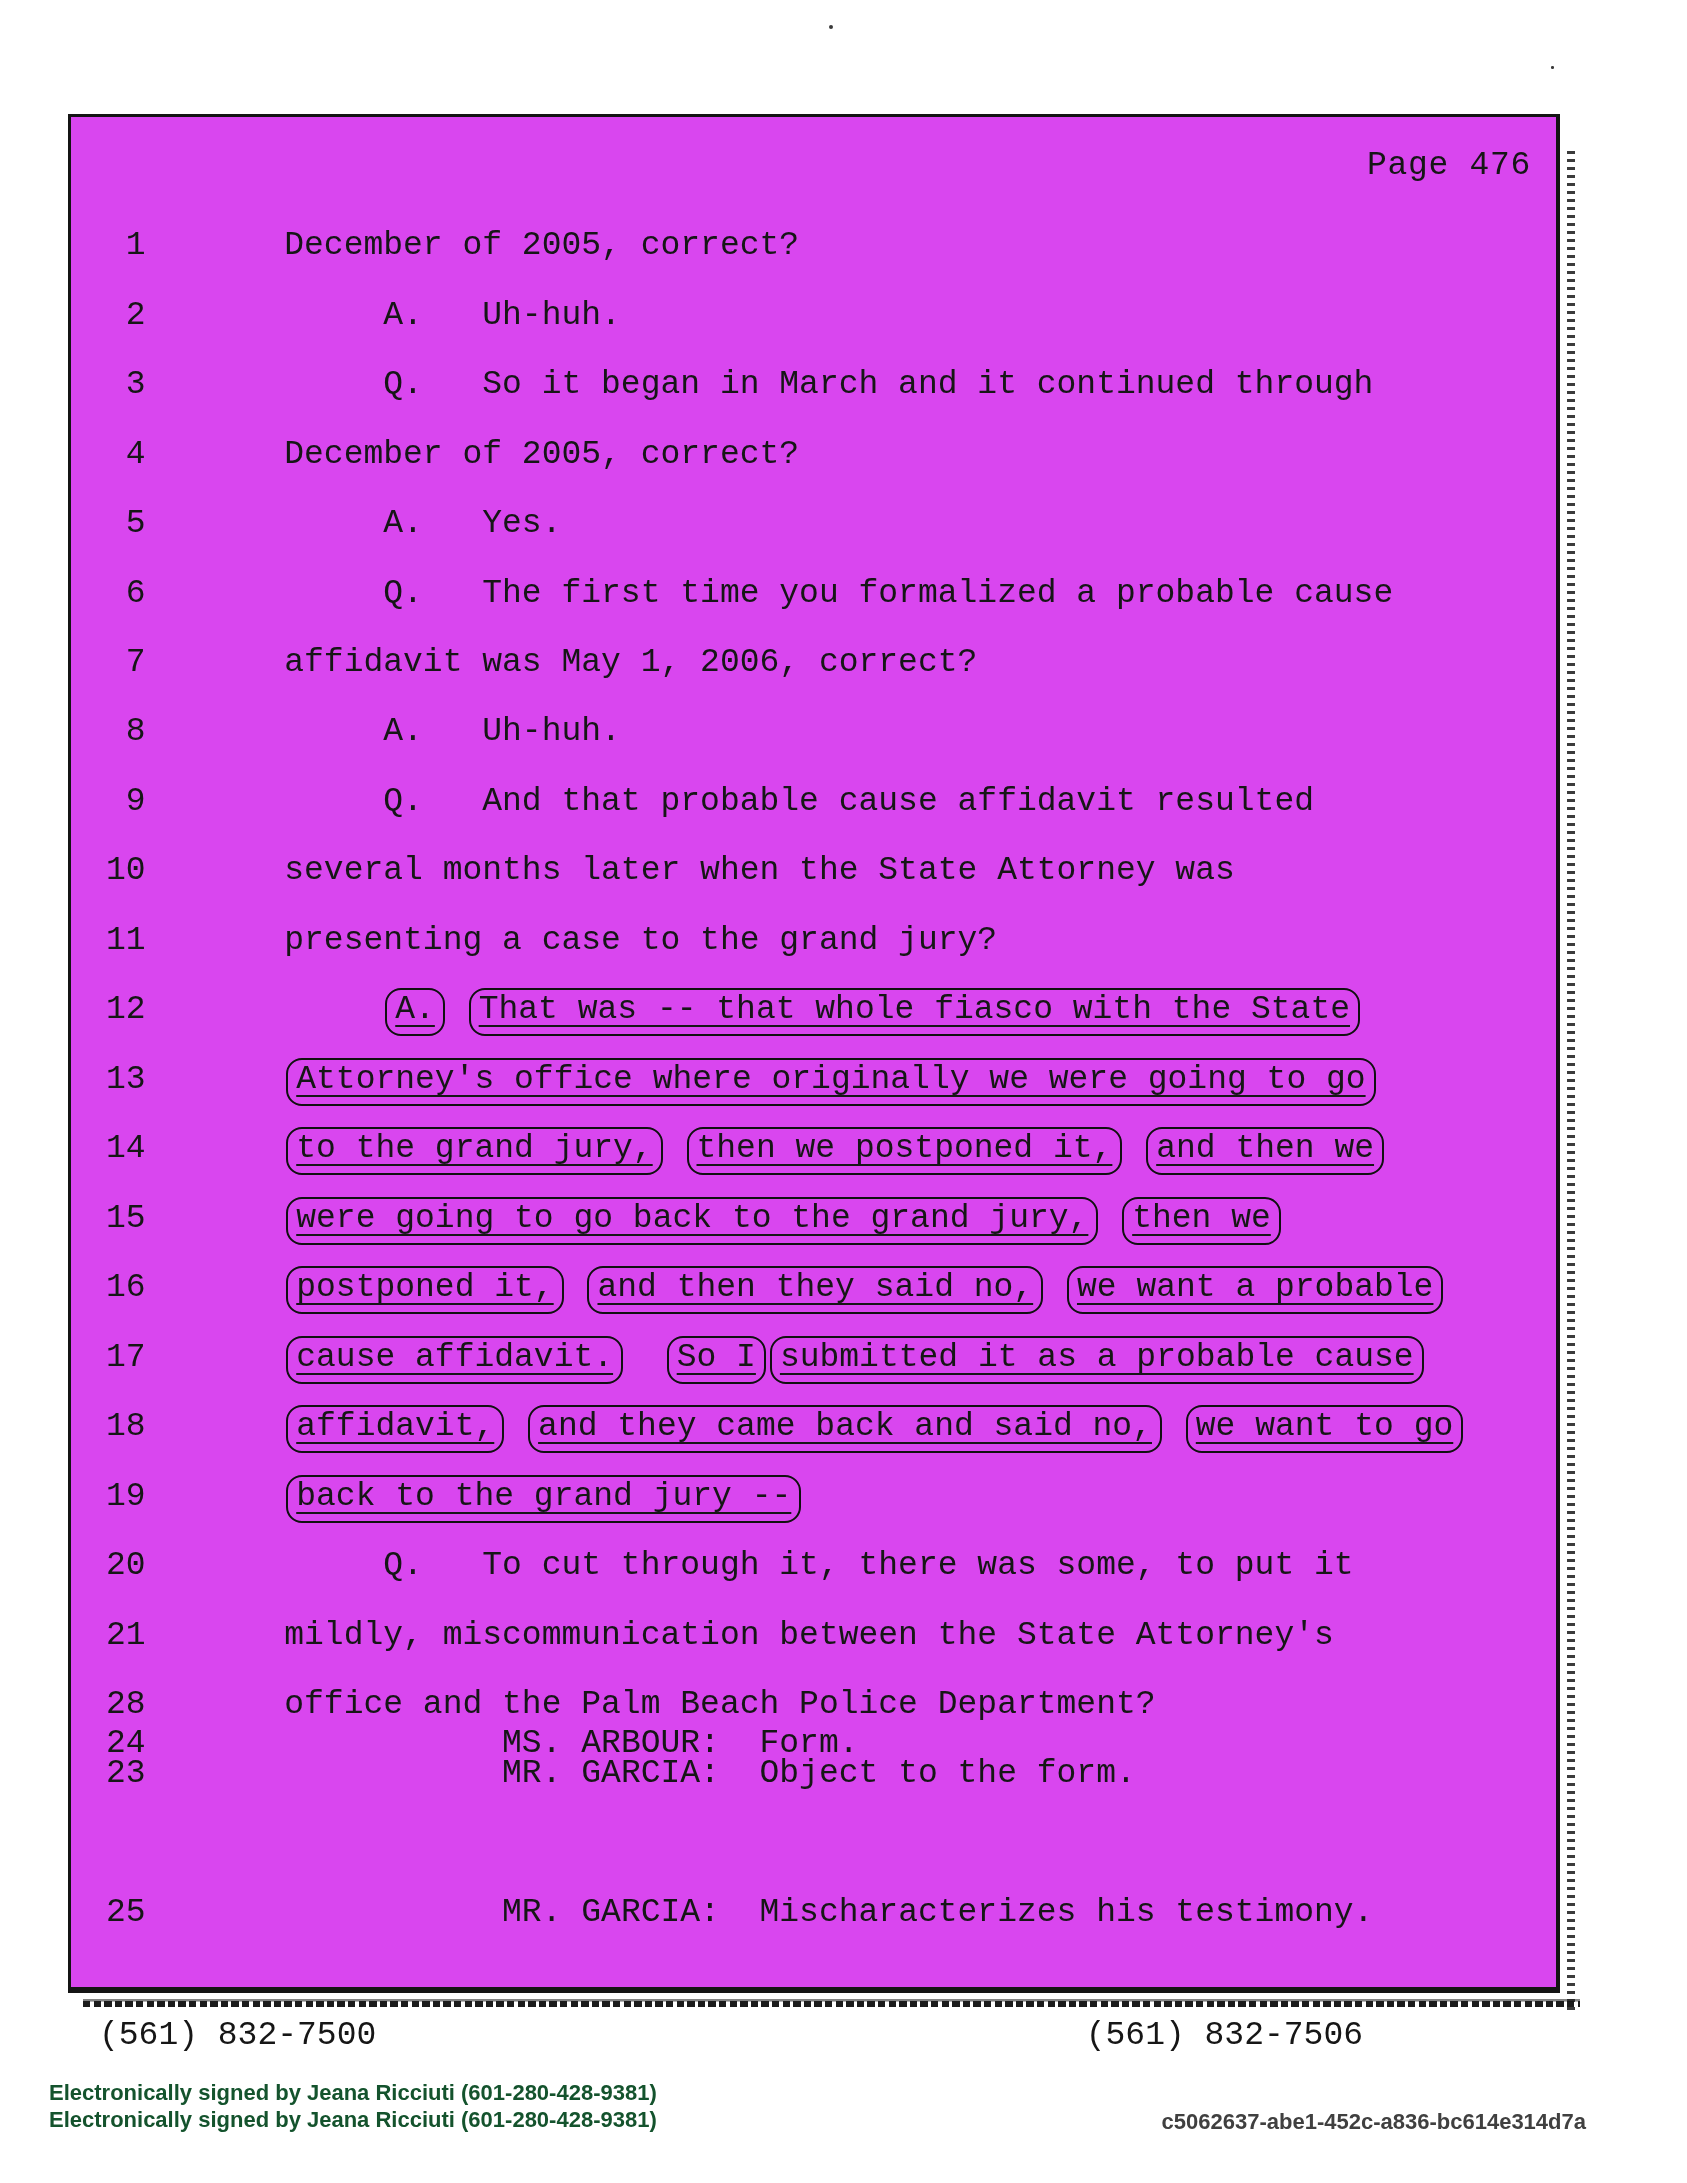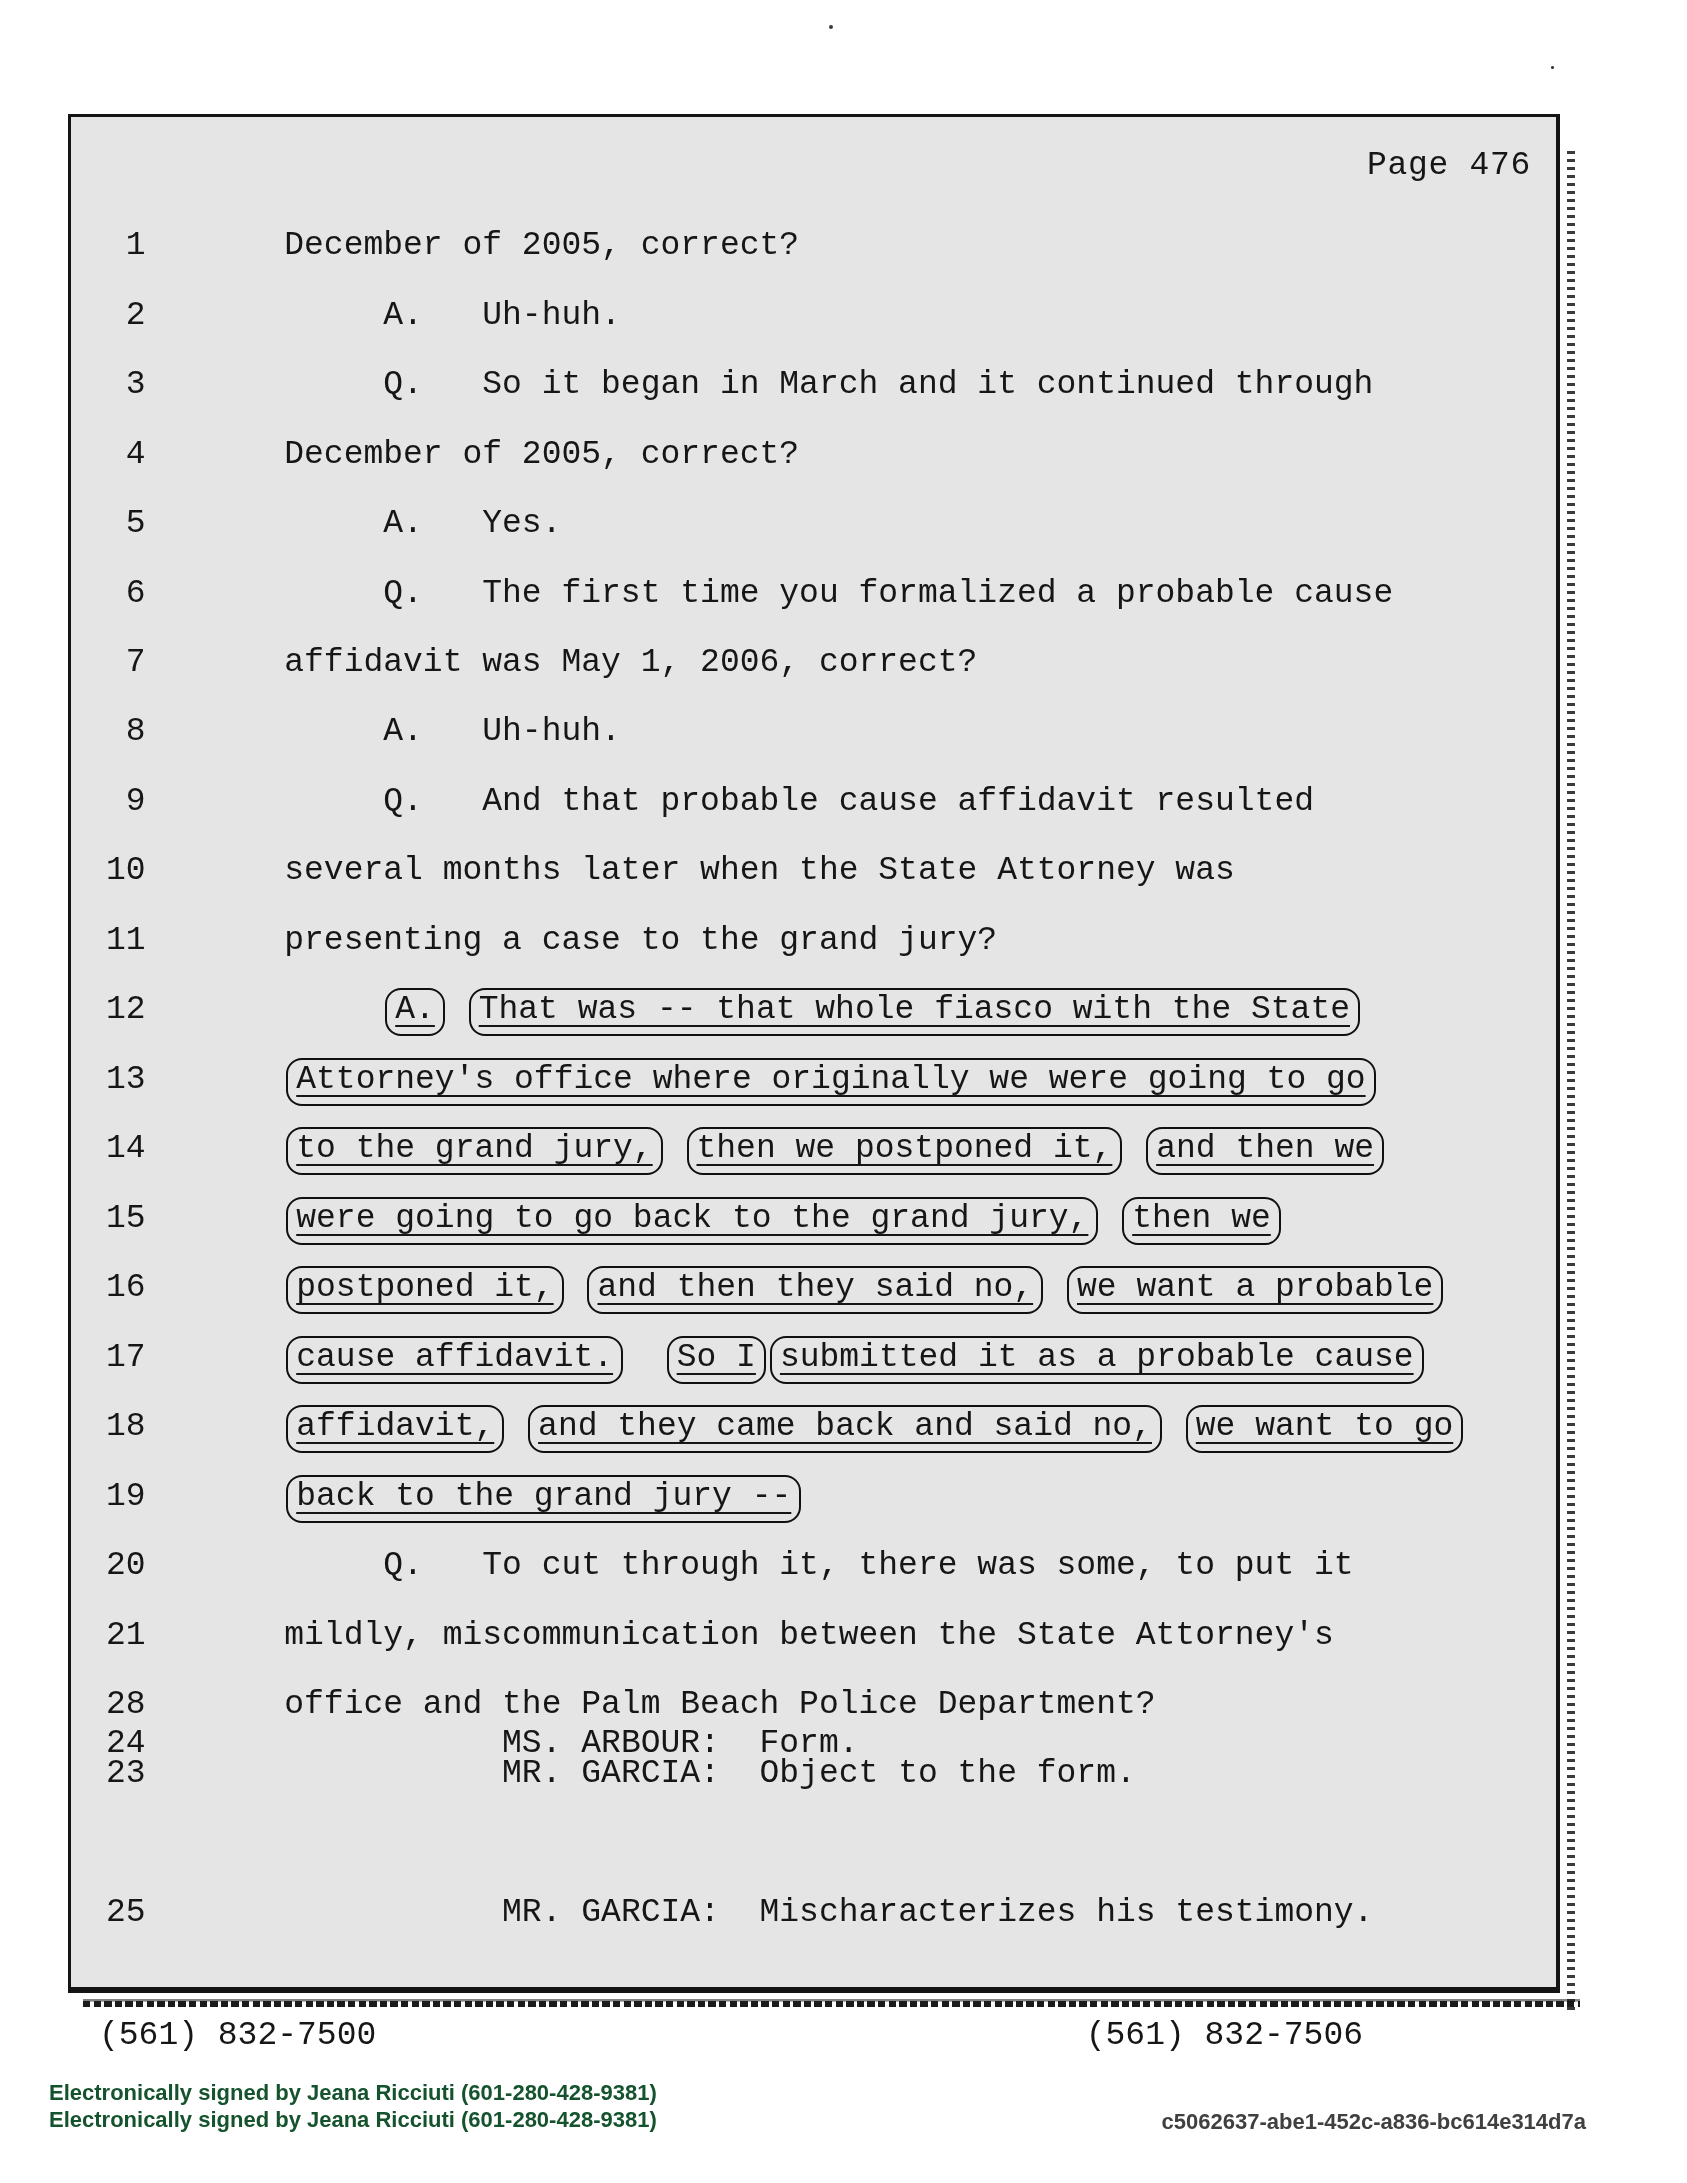--- a/index.html
+++ b/index.html
@@ -10,21 +10,21 @@
     color:#161616;
     overflow:hidden;
   }
   
   .page-frame{
     position:absolute;left:68px;top:114px;
     width:1485px;height:1870px;
     border:3.3px solid #141414;
     border-right-width:4px;
     border-bottom-width:6px;
-    background:#e5e5e5;
+    background:#d946ef;
   }
   
   .shadow-right{
     position:absolute;left:1567px;top:151px;width:8px;height:1859px;
     background-image:repeating-linear-gradient(to bottom,rgba(25,25,25,.85) 0 3.3px,transparent 3.3px 8px);
   }
   
   .shadow-bottom{
     position:absolute;left:83px;top:1999px;width:1497px;height:8px;
     background-image:

